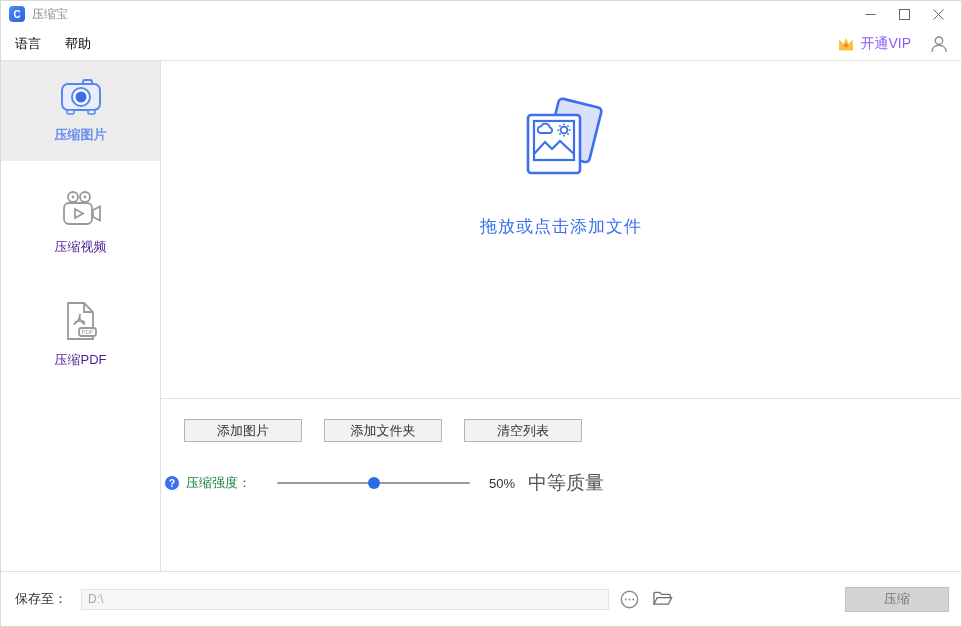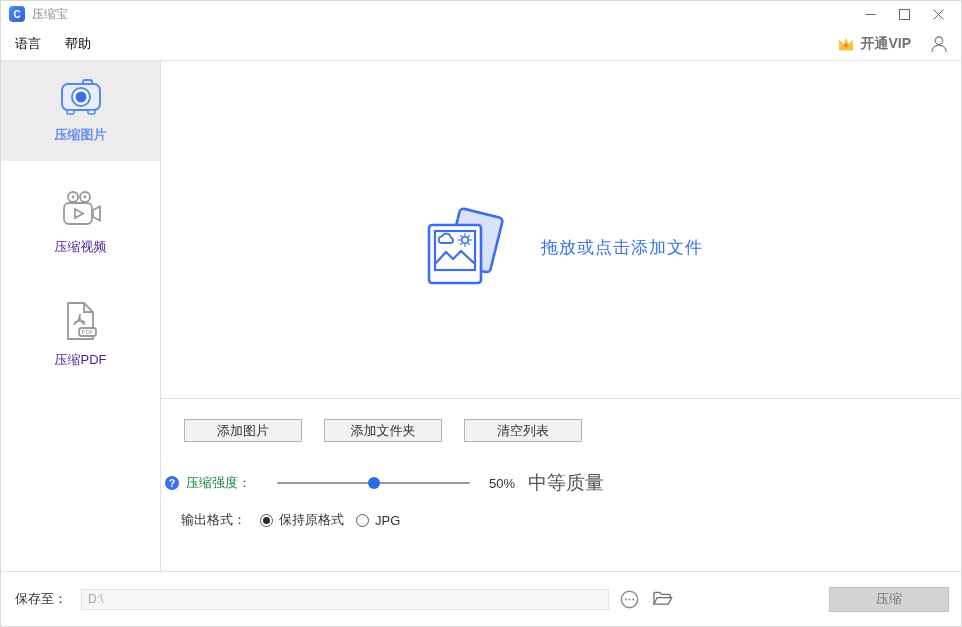--- a/index.html
+++ b/index.html
@@ -42,21 +42,21 @@
   .menubar {
     height: 34px; flex: 0 0 34px;
     display: flex; align-items: center; justify-content: space-between;
     padding: 0 12px 0 14px;
     border-bottom: 1px solid #e2e2e2;
   }
   .menubar-left { display: flex; gap: 24px; }
   .menu-item { font-size: 13px; color: #000000; cursor: default; }
   .menubar-right { display: flex; align-items: center; gap: 18px; }
   .vip-btn { display: flex; align-items: center; gap: 4px; cursor: default; }
-  .vip-label { font-size: 14px; color: #737373; font-weight: bold; }
+  .vip-label { font-size: 14px; color: #8b5cf6; font-weight: normal; }
   .account-btn { display: flex; align-items: center; }
   
   .content { flex: 1 1 auto; display: flex; min-height: 0; }
   .sidebar {
     width: 160px; flex: 0 0 160px;
     border-right: 1px solid #e0e0e0;
     display: flex; flex-direction: column;
   }
   .side-item {
     height: 100px;
@@ -65,22 +65,22 @@
     cursor: default;
   }
   .side-item.selected { background: #ececec; font-weight: bold; }
   .side-label { font-size: 13px; color: #4c1d95; }
   .side-item.selected .side-label { color: #6b8fee; }
   .side-item + .side-item { margin-top: 12px; }
   .main { flex: 1 1 auto; display: flex; flex-direction: column; min-width: 0; }
   .dropzone {
     height: 338px; flex: 0 0 338px;
     border-bottom: 1px solid #e0e0e0;
-    display: flex; flex-direction: row;
-    align-items: center; justify-content: center;
+    display: flex; flex-direction: column;
+    align-items: center; 
     gap: 36px; padding-top: 36px;
     cursor: default;
   }
   .dropzone-label { font-size: 17px; color: #3a6ff0; letter-spacing: 1px; }
   
   .controls { flex: 1 1 auto; padding-top: 20px; }
   .btn-row { display: flex; gap: 22px; padding-left: 23px; }
   .ctl-btn {
     width: 118px; height: 23px;
     background: #f2f2f2; border: 1px solid #b5b5b5;
@@ -149,21 +149,21 @@
     outline: none; flex: 0 0 528px;
   }
   .icon-btn {
     display: inline-flex; align-items: center; justify-content: center;
     cursor: default;
   }
   .browse-btn { margin-left: 11px; }
   .openfolder-btn { margin-left: 13px; }
   .footer-spacer { flex: 1 1 auto; }
   .compress-btn {
-    width: 120px; height: 25px;
+    width: 104px; height: 25px;
     background: #d4d4d4; border: 1px solid #c2c2c2;
     font-size: 13px; color: #757575;
     display: inline-flex; align-items: center; justify-content: center;
     cursor: default;
   }
 </style>
 </head>
 <body>
 
 <div class="window">
@@ -293,31 +293,20 @@
           <span class="help-icon">?</span>
           <span class="strength-label">压缩强度：</span>
           <span class="slider">
             <span class="slider-track"></span>
             <span class="slider-handle" style="left: 50%;"></span>
           </span>
           <span class="strength-value">50%</span>
           <span class="strength-quality">中等质量</span>
         </div>
 
-        <div class="format-row">
-          <span class="format-label">输出格式：</span>
-          <span class="radio-option">
-            <span class="radio-circle checked"></span>
-            <span class="radio-label">保持原格式</span>
-          </span>
-          <span class="radio-option">
-            <span class="radio-circle"></span>
-            <span class="radio-label">JPG</span>
-          </span>
-        </div>
       </div>
 
     </div>
   </div>
 
   <div class="footer">
     <span class="save-label">保存至：</span>
     <input class="save-input" value="D:\" style="">
     <span class="icon-btn browse-btn">
       <svg width="19" height="19" viewBox="0 0 19 19" fill="none" stroke="#8a8a8a" stroke-width="1.4">

